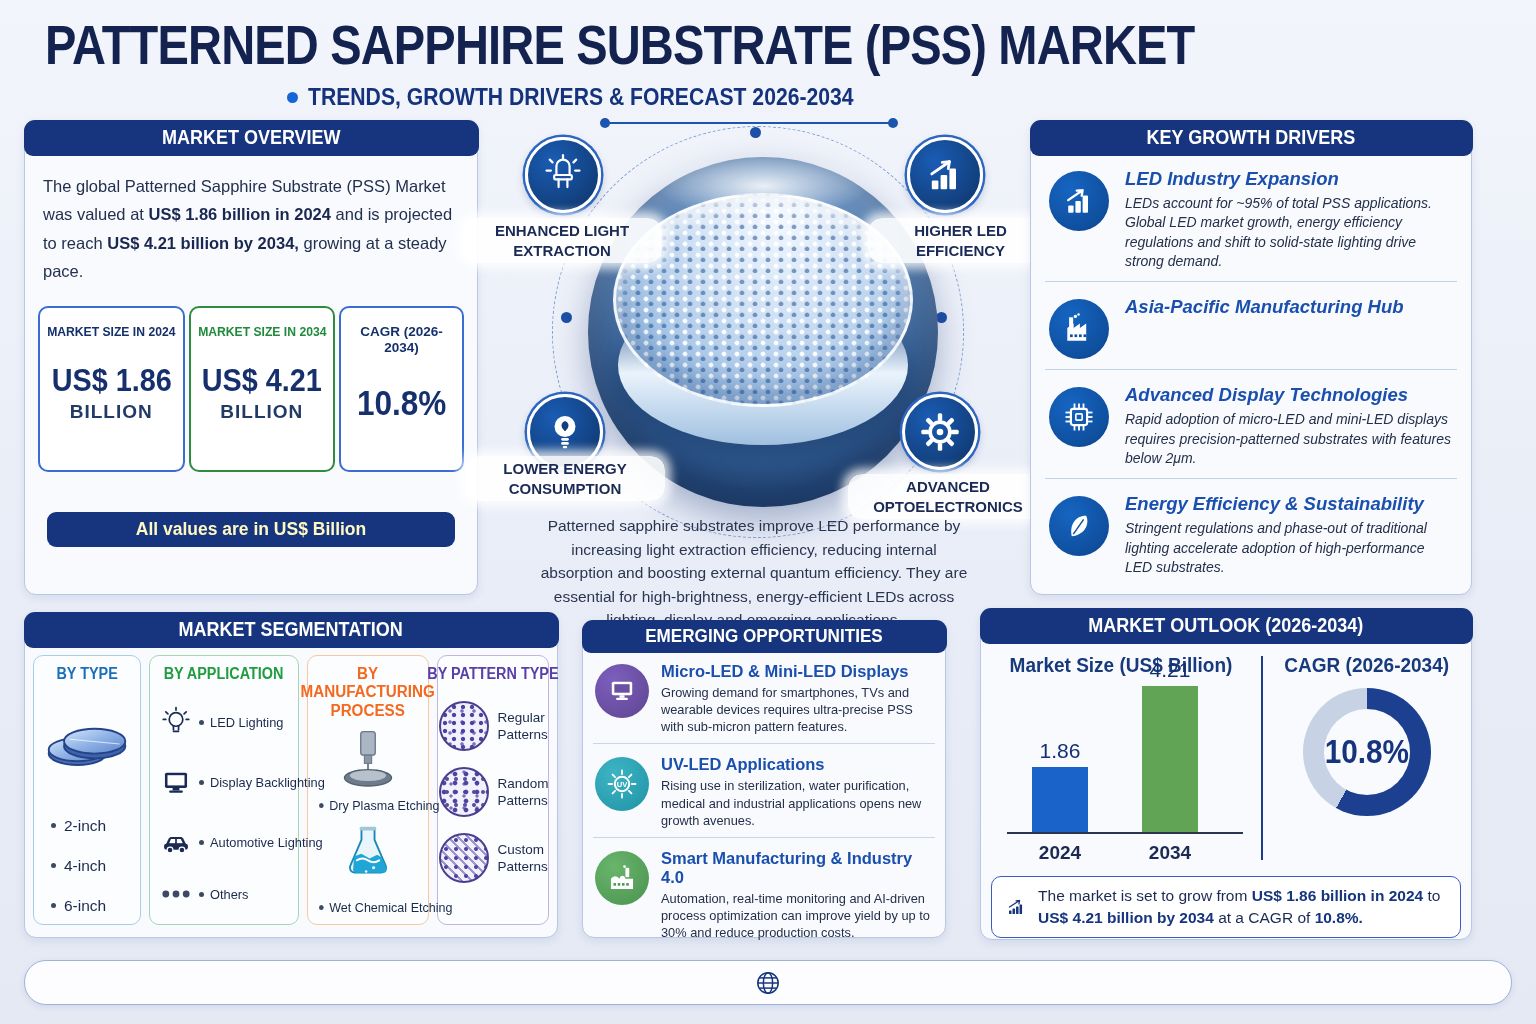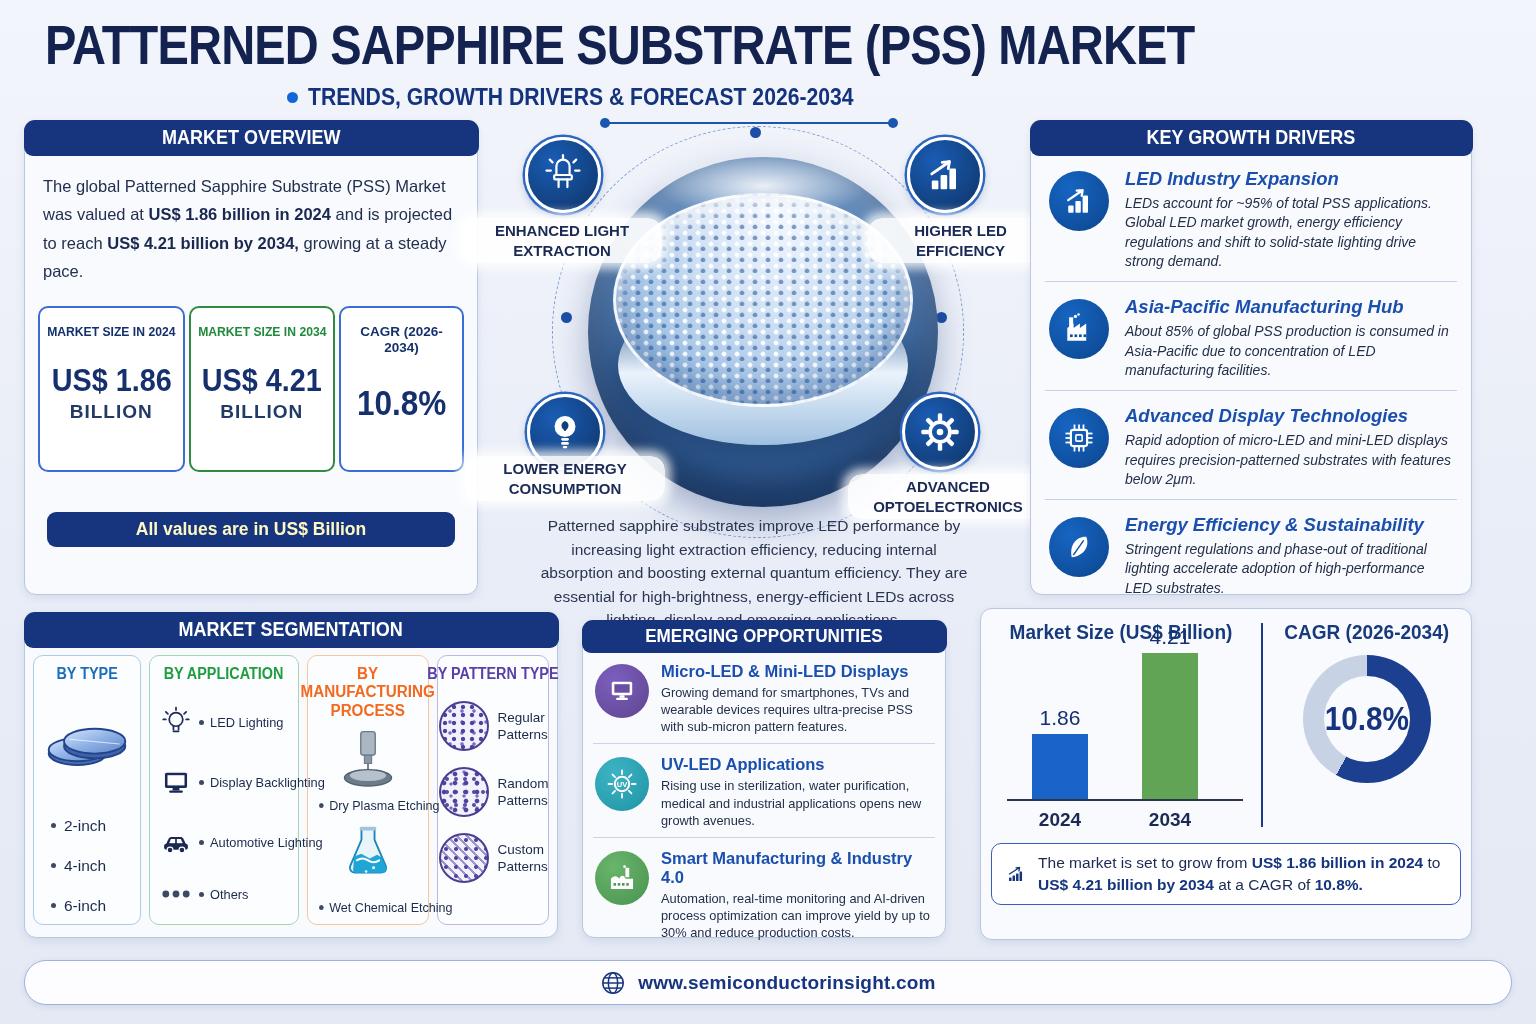--- a/index.html
+++ b/index.html
@@ -325,21 +325,20 @@
             <g fill="#0f4f9e">
               <rect x="10" y="26" width="3" height="3"></rect>
               <rect x="15" y="26" width="3" height="3"></rect>
               <rect x="20" y="26" width="3" height="3"></rect>
               <rect x="25" y="26" width="3" height="3"></rect>
             </g>
           </svg>
       </div>
       <div>
           <div class="drv-title">Asia-Pacific Manufacturing Hub</div>
-        <div class="drv-body">About 85% of global PSS production is consumed in Asia-Pacific due to concentration of LED manufacturing facilities.</div>
         </div>
     </div>
 
     <div class="driver-item">
       <div class="drv-icon">
         <svg width="36" height="36" viewBox="0 0 40 40">
             <rect x="11" y="11" width="18" height="18" rx="2.5" fill="none" stroke="#fff" stroke-width="2.4"></rect>
             <rect x="16.5" y="16.5" width="7" height="7" rx="1" fill="none" stroke="#fff" stroke-width="1.8"></rect>
             <g stroke="#fff" stroke-width="2">
               <line x1="15" y1="5" x2="15" y2="10"></line>
@@ -575,20 +574,23 @@
           </svg>
       </div>
       <div>
           <div class="opp-title">Smart Manufacturing &amp; Industry 4.0</div>
         <div class="opp-body">Automation, real-time monitoring and AI-driven process optimization can improve yield by up to 30% and reduce production costs.</div>
         </div>
     </div>
   </section>
 
   <section class="panel" id="outlook">
+    <div class="panel-header">
+      <span class="cond">MARKET OUTLOOK (2026-2034)</span>
+    </div>
     <div id="outlook-body">
       <div id="chart-half">
         <div id="chart-title">Market Size (US$ Billion)</div>
         <div id="plot">
           <div class="bar-wrap w0">
             <div class="bar-value">1.86</div>
             <div class="bar" style="height: 65px; background: rgb(26, 99, 201);"></div>
             <div class="bar-xlab">2024</div>
           </div>
           <div class="bar-wrap w1">
@@ -625,16 +627,15 @@
   <div id="footer">
     <svg width="26" height="26" viewBox="0 0 28 28">
       <g stroke="#16357e" stroke-width="1.6" fill="none">
         <circle cx="14" cy="14" r="11"></circle>
         <ellipse cx="14" cy="14" rx="5" ry="11"></ellipse>
         <line x1="3" y1="14" x2="25" y2="14"></line>
         <line x1="4.5" y1="8.5" x2="23.5" y2="8.5"></line>
         <line x1="4.5" y1="19.5" x2="23.5" y2="19.5"></line>
       </g>
     </svg>
-    <span id="footer-url">www.semiconductorinsight.com</span>
   </div>
 
 </div>
 
 </body></html>

